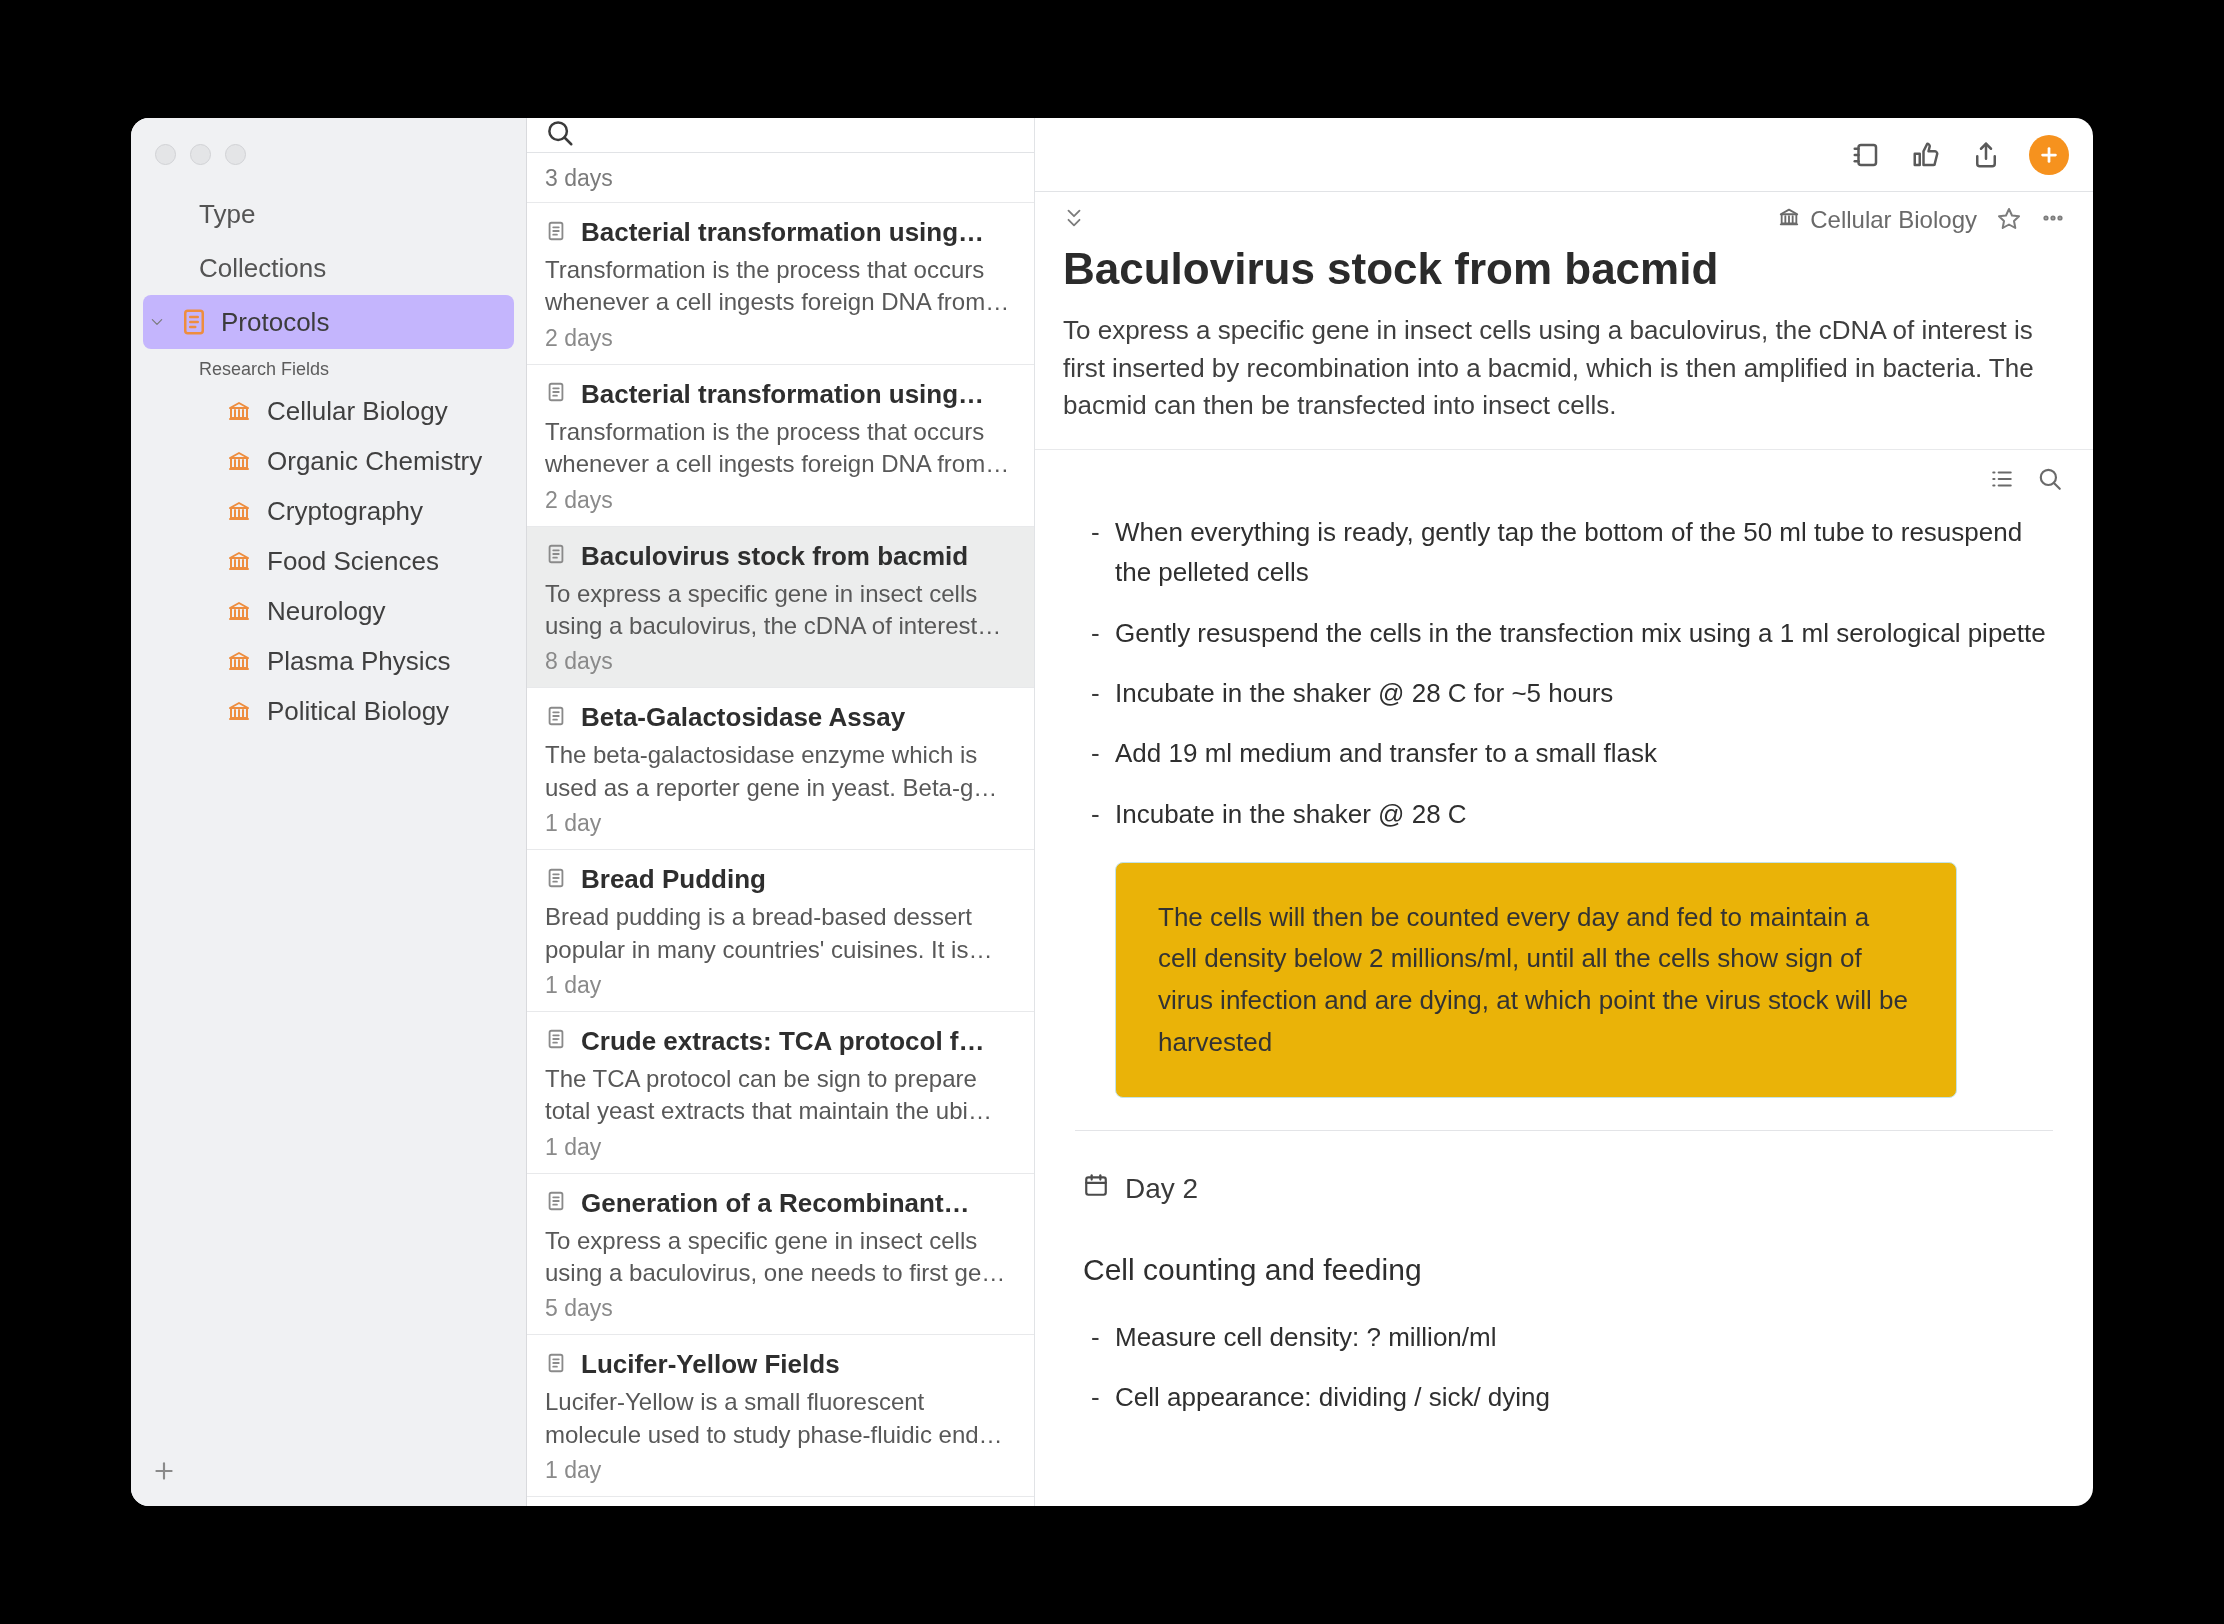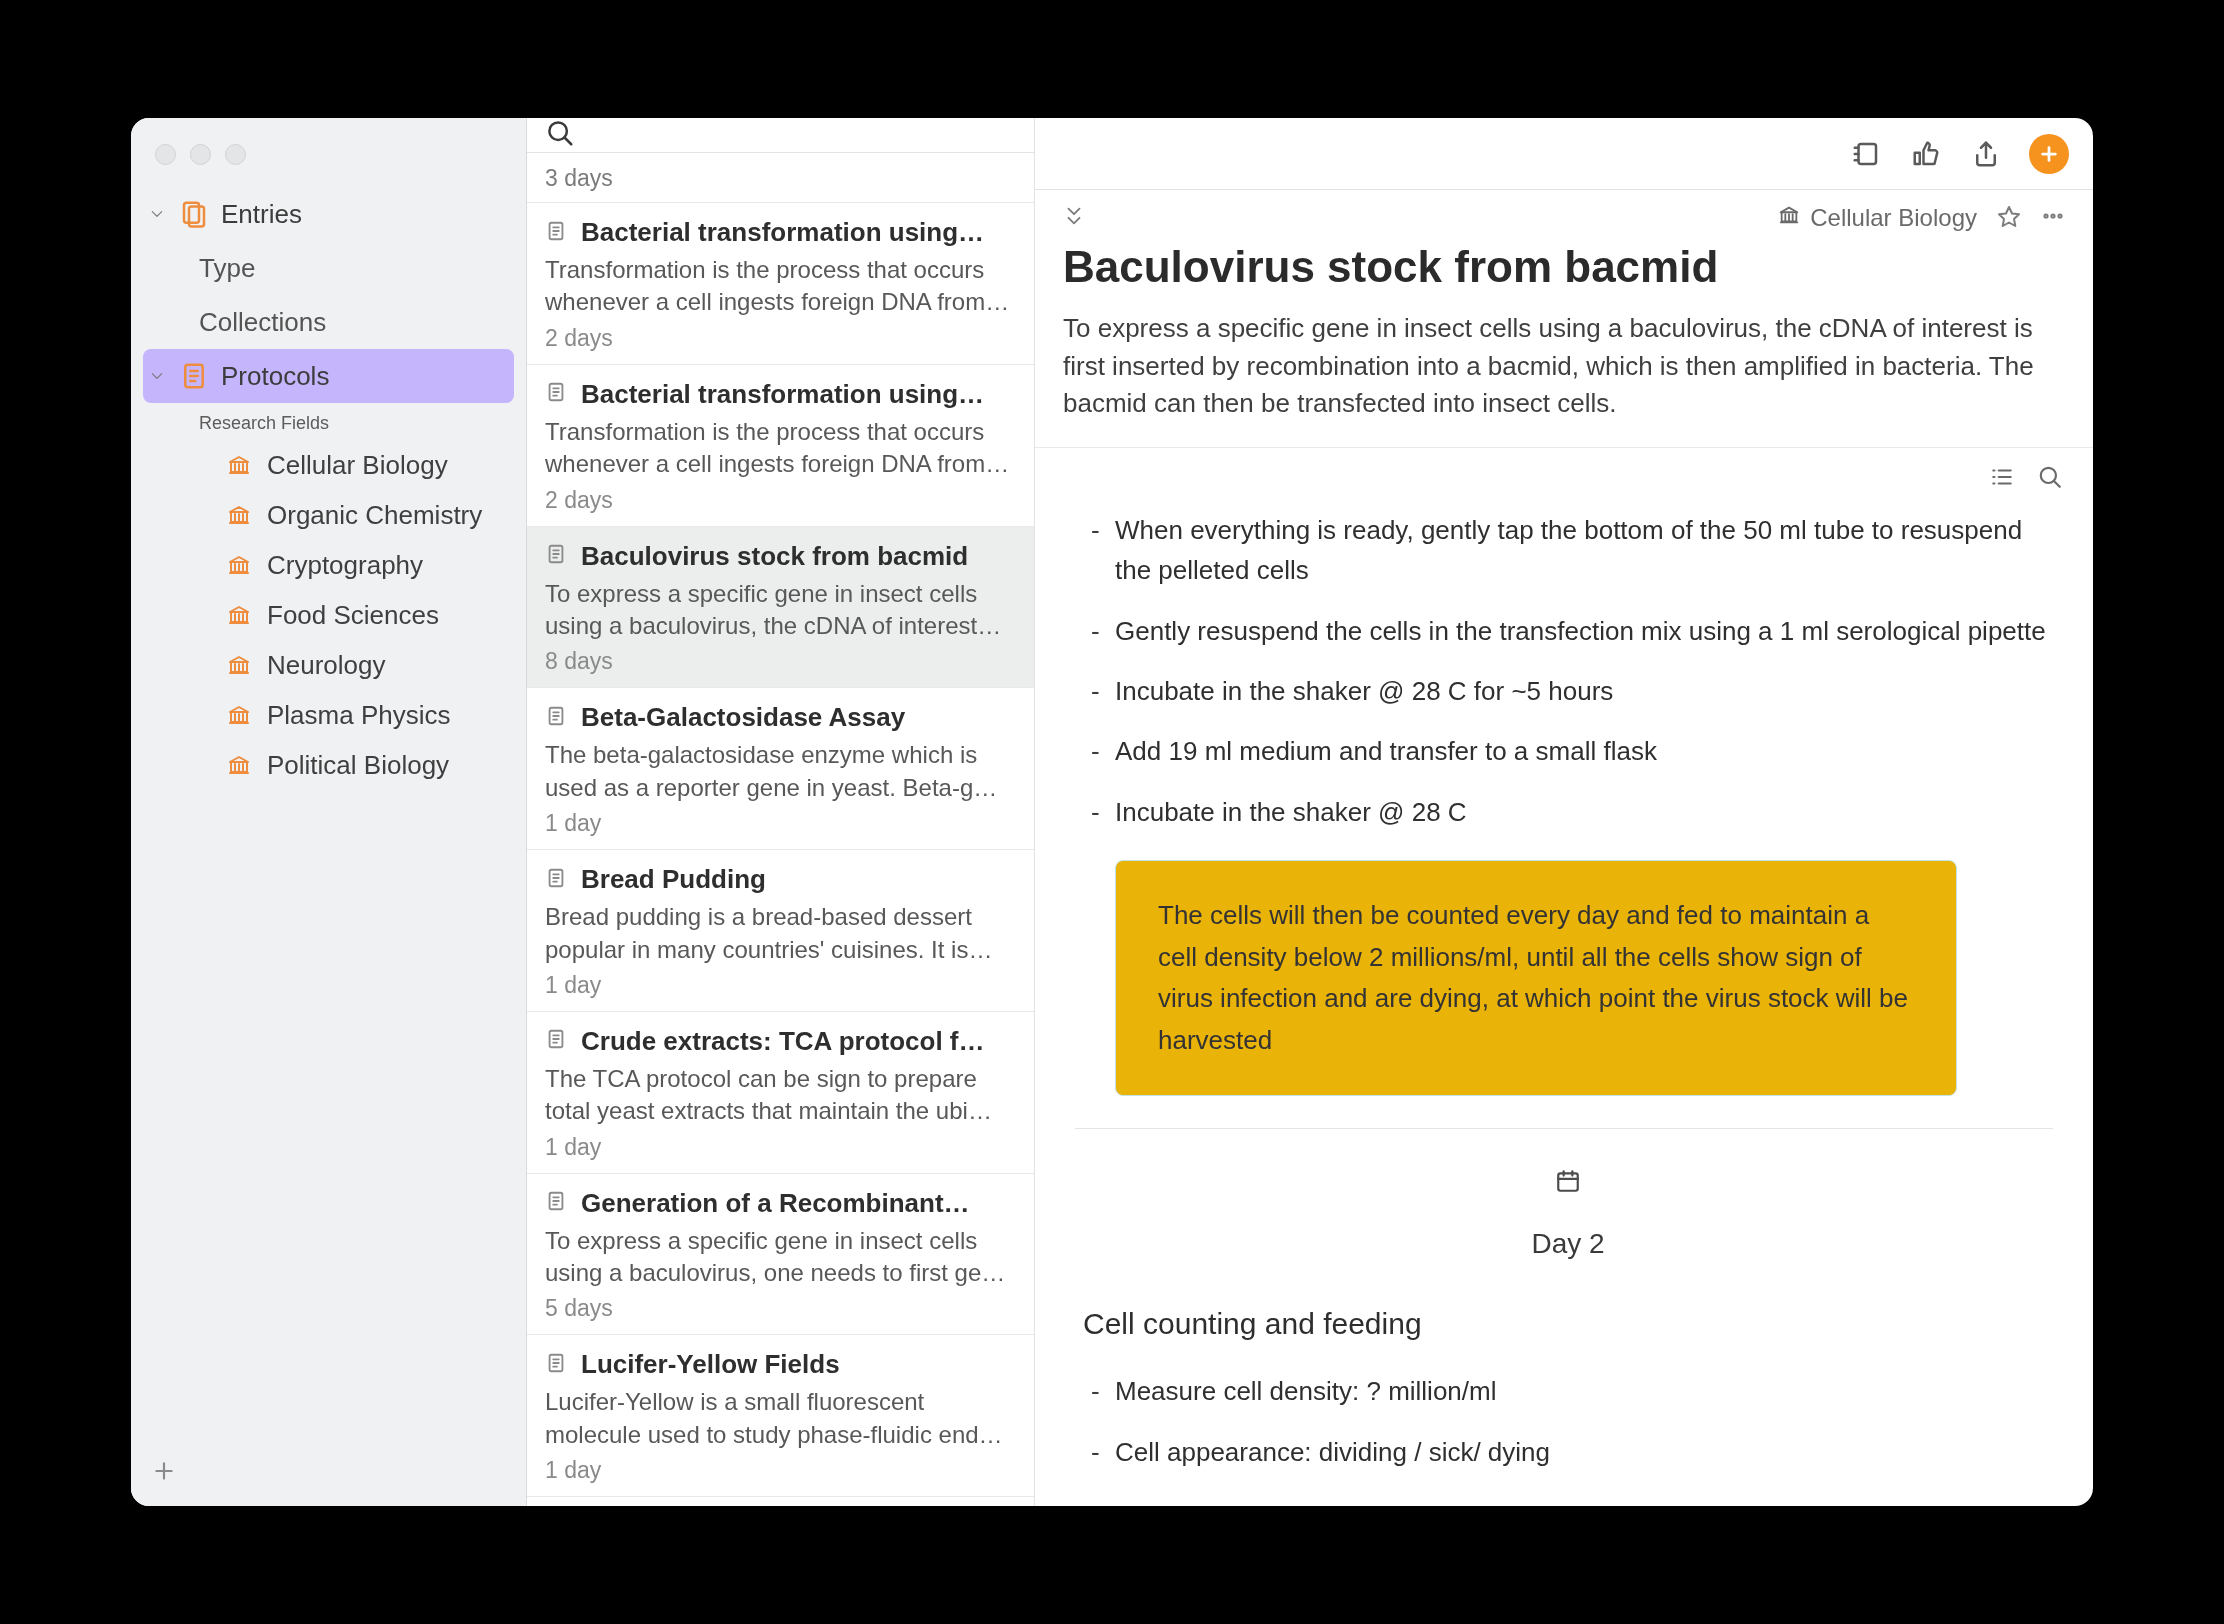--- a/index.html
+++ b/index.html
@@ -185,55 +185,41 @@
   .callout {
     margin: 28px 0 32px 40px;
     background: #eab308;
     border: 1px solid #c3e3e8;
     border-radius: 8px;
     padding: 34px 42px;
     width: 842px;
     font-size: 26px; color:#333; line-height:1.6;
   }
   .rule { border-top: 1px solid #e3e4e7; margin: 28px 0 36px; }
-  .day-row { display:flex; align-items:center; gap:16px; margin: 0 0 36px 8px; flex-direction: column;}
+  .day-row { display:flex; align-items:center; gap:16px; margin: 0 0 36px 8px;}
   .day-row .cal-icon { color:#4b4b4b; }
   .day-row .label { font-size: 28px; color:#3a3a3a; }
   .h2 { font-size: 30px; font-weight: 400; color:#2e2e2e; margin: 0 0 24px 8px;}
 
   
   svg { fill:none; stroke:currentColor; stroke-width:2; stroke-linecap:round; stroke-linejoin:round; }
 </style>
 </head>
 <body>
 
 <div class="window">
 
   <div class="sidebar">
     <div class="traffic-lights">
       <div class="dot"></div>
       <div class="dot"></div>
       <div class="dot"></div>
     </div>
 
     <div class="side-section">
-      <div class="side-row header">
-        <span class="disclose">
-            <svg viewBox="0 0 24 24">
-              <polyline points="4 8 12 16 20 8"></polyline>
-            </svg>
-          </span>
-        <span class="icon-box icon-orange">
-          <svg viewBox="0 0 24 24">
-              <rect x="4" y="3" width="12" height="16" rx="2"></rect>
-              <rect x="8" y="6" width="12" height="16" rx="2"></rect>
-            </svg>
-        </span>
-        <span>Entries</span>
-      </div>
       <div id="entries-children">
           <div class="side-row sub">Type</div>
           <div class="side-row sub">Collections</div>
         </div>
 
       <div class="side-row header selected">
         <span class="disclose">
             <svg viewBox="0 0 24 24">
               <polyline points="4 8 12 16 20 8"></polyline>
             </svg>

